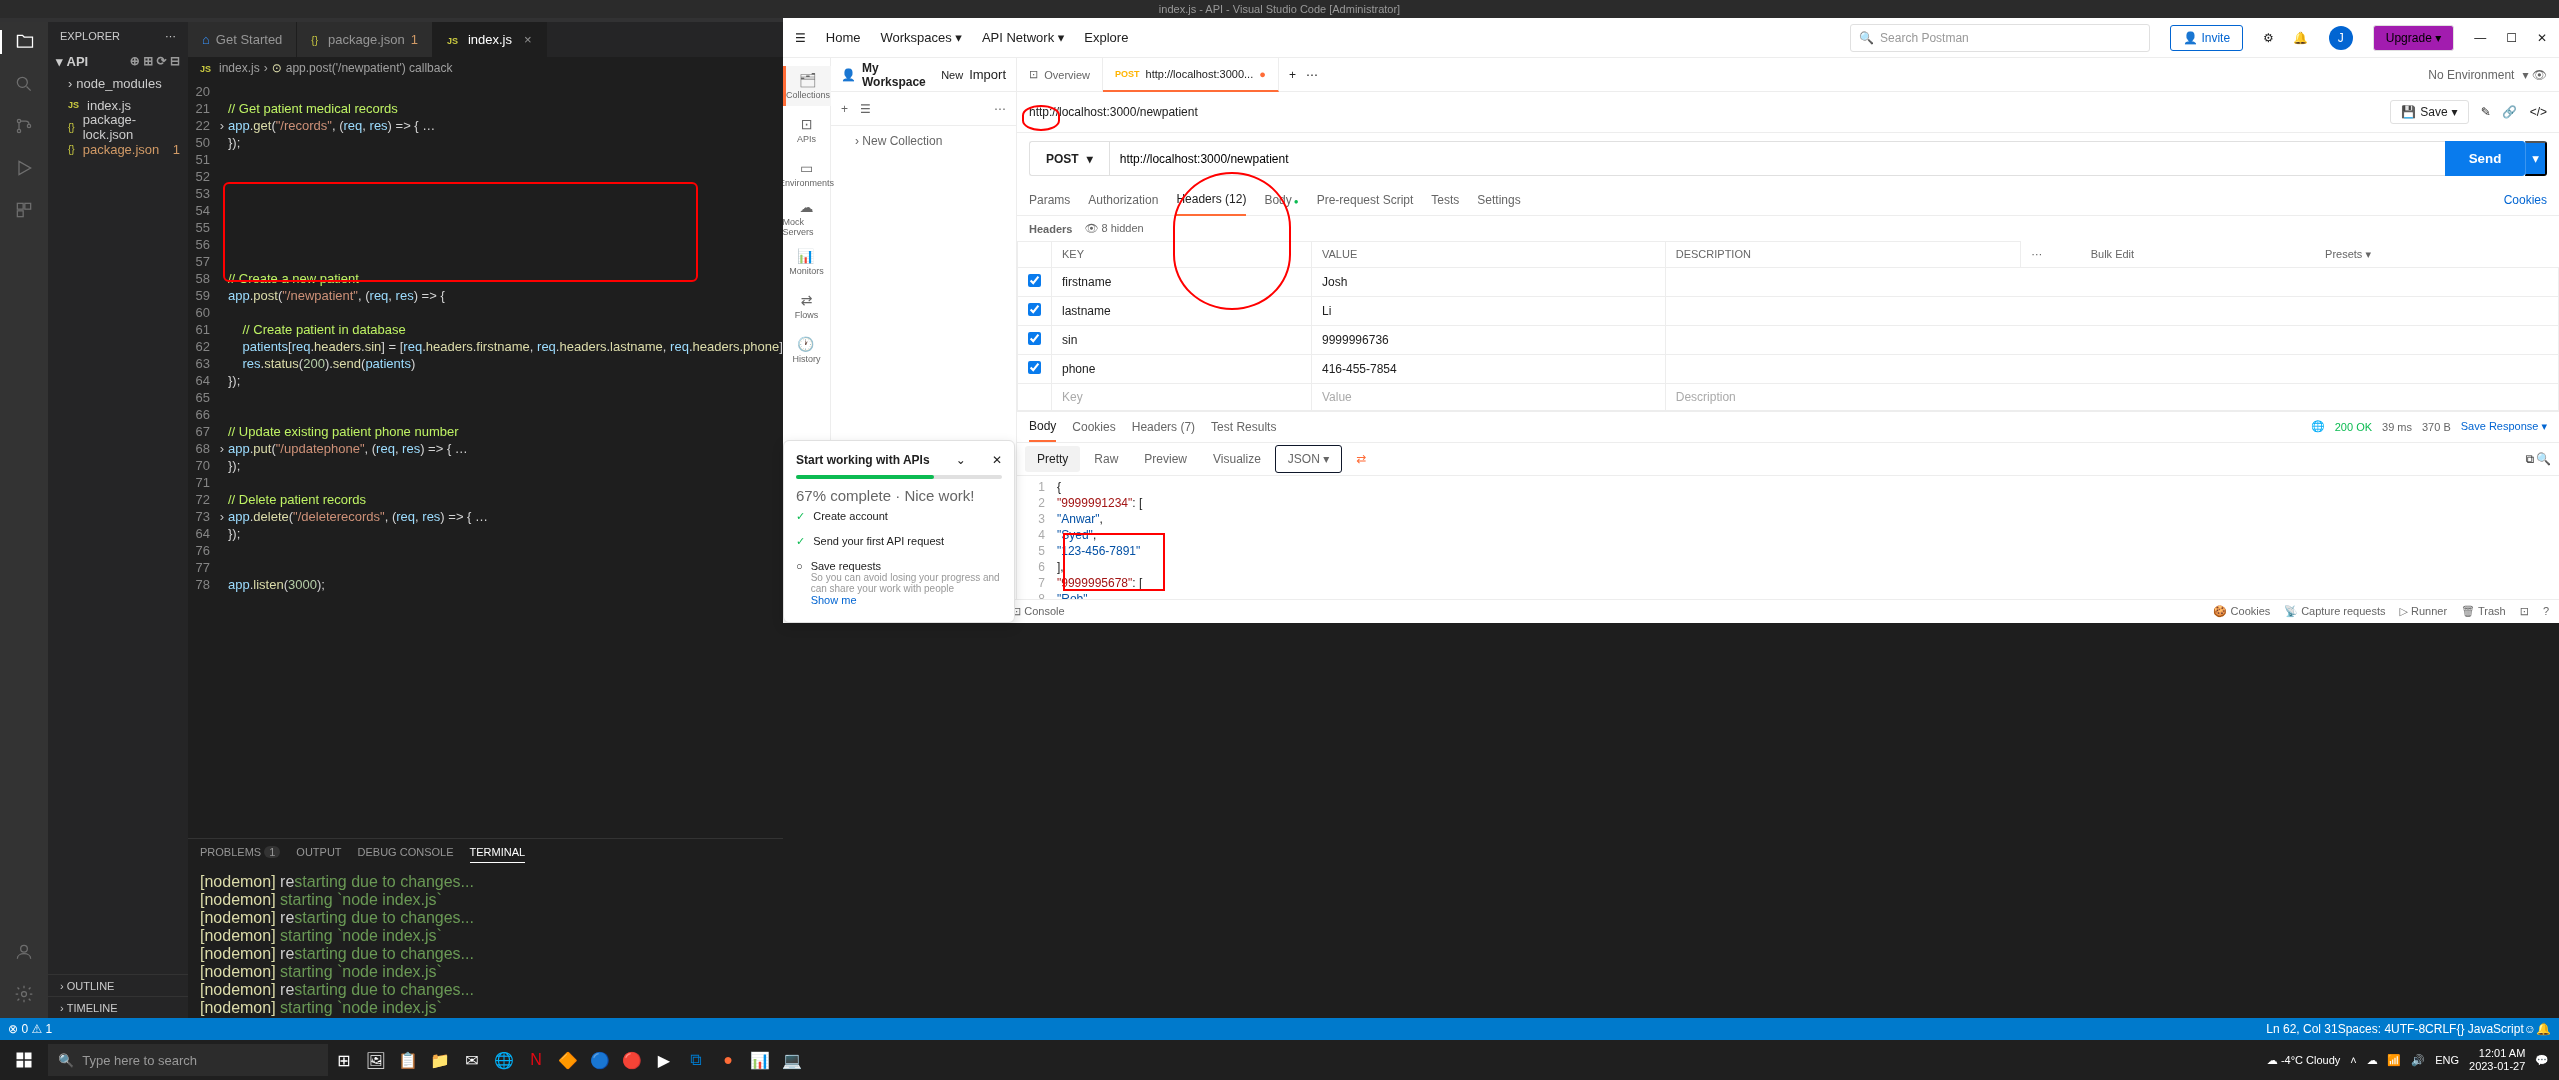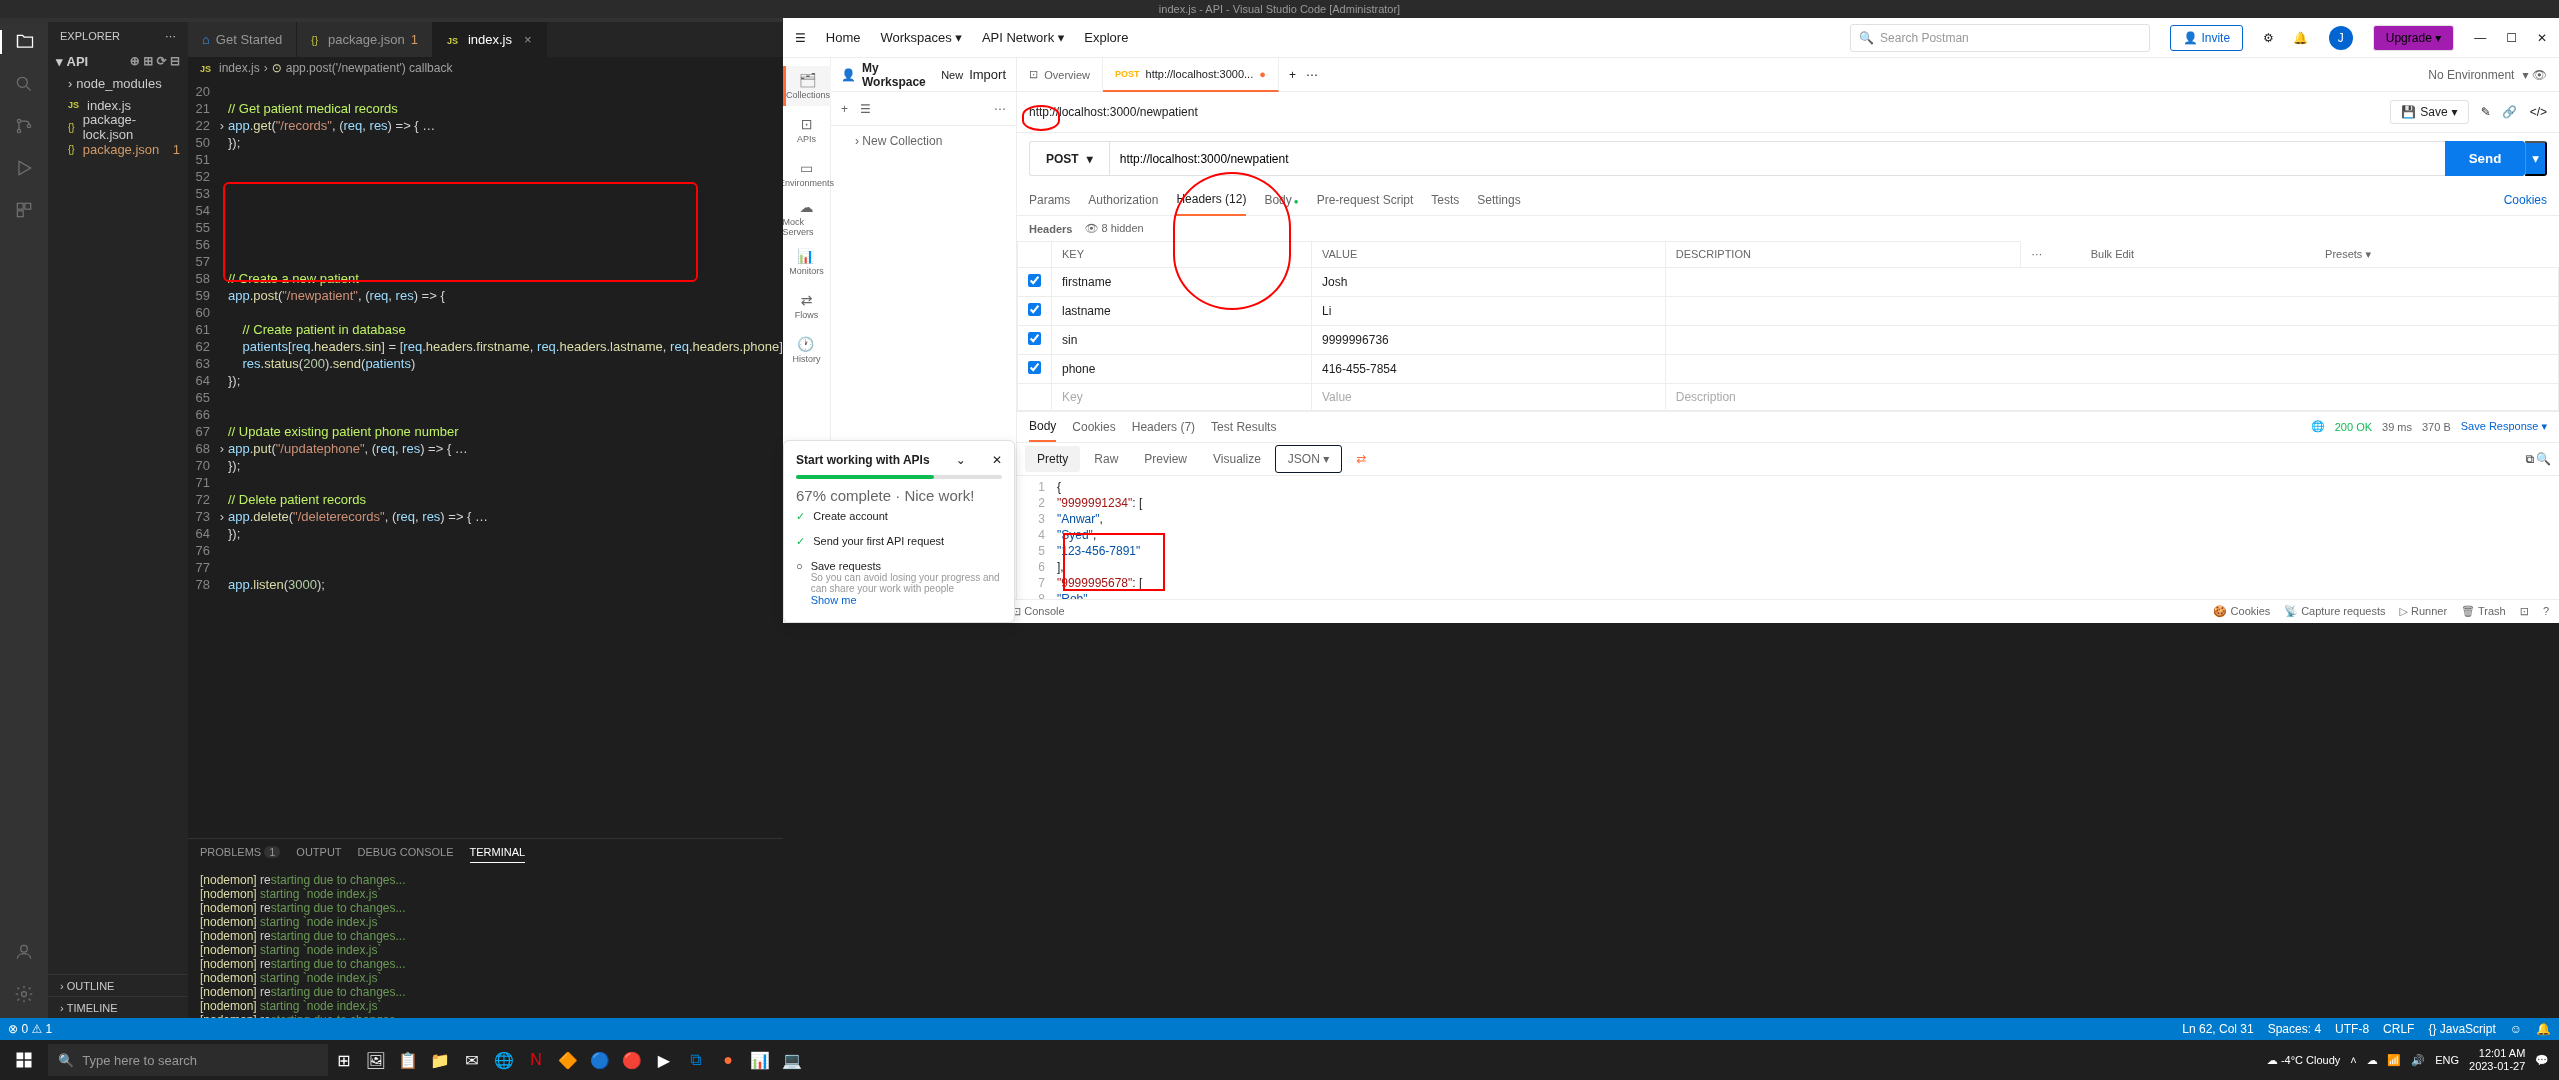--- a/index.html
+++ b/index.html
@@ -28,27 +28,27 @@
 .code { flex:1; font-family: Consolas, monospace; font-size:13px; line-height:17px; padding:4px 0; overflow:hidden; position:relative;}
 .code-line { display:flex; height:17px; white-space:pre;}
 .gutter { width:40px; text-align:right; color:#858585; padding-right:18px; position:relative;}
 .gutter.fold::after{content:"›"; position:absolute; right:4px; color:#c5c5c5;}
 .codetxt { color:#d4d4d4;}
 .c-comment{color:#bef264;} .c-fn{color:#dcdcaa;} .c-str{color:#ce9178;} .c-num{color:#b5cea8;} .c-var{color:#9cdcfe;}
 .panel { height: 180px; border-top:1px solid #333; display:flex; flex-direction:column;}
 .panel-tabs { height:30px; display:flex; gap:16px; padding:0 12px; align-items:center; font-size:11px; text-transform:uppercase;}
 .panel-tab { color:#969696; padding-bottom:4px;}
 .panel-tab.active{ color:#fff; border-bottom:1px solid #fff;}
-.terminal-content { flex:1; font-family:Consolas,monospace; font-size:12px; padding:4px 12px; overflow:hidden; color:#ccc;}
+.terminal-content { flex:1; font-family:Consolas,monospace; font-size:16px; padding:4px 12px; overflow:hidden; color:#ccc;}
 .term-line { white-space:pre;}
 .term-yellow{color:#dcdcaa;}
 .term-green{color:#6a9955;}
 .outline-row { height:22px; display:flex; align-items:center; padding:0 12px; font-size:11px; border-top:1px solid #333;}
 .statusbar { position:absolute; left:0; right:0; bottom:0; height:22px; background:#007acc; display:flex; align-items:center; padding:0 8px; font-size:12px; color:#fff; gap:12px;}
-.statusbar .right { margin-left:auto; display:flex; gap:14px;}
+.statusbar .right { margin-left:auto; display:flex; }
 
 
 .postman { position:absolute; left:783px; top:0; right:0; height:623px; background:#fff; color:#212121; display:flex; flex-direction:column; font-size:12px;}
 .pm-title { height:18px; background:#2b2b2b; color:#999; font-size:11px; display:flex; align-items:center; justify-content:center;}
 .pm-topbar { height:40px; border-bottom:1px solid #ededed; display:flex; align-items:center; padding:0 12px; gap:20px;}
 .pm-topbar .navlink { font-size:13px; color:#212121;}
 .pm-search { flex:1; max-width:300px; margin-left:auto; border:1px solid #e0e0e0; border-radius:3px; height:28px; display:flex; align-items:center; padding:0 8px; color:#999; gap:6px;}
 .pm-btn { border:1px solid #e0e0e0; border-radius:3px; padding:5px 12px; background:#a21caf; font-size:12px;}
 .pm-btn.blue { background:#fff; color:#0265d2; border-color:#0265d2;}
 .pm-body { flex:1; display:flex; overflow:hidden;}

